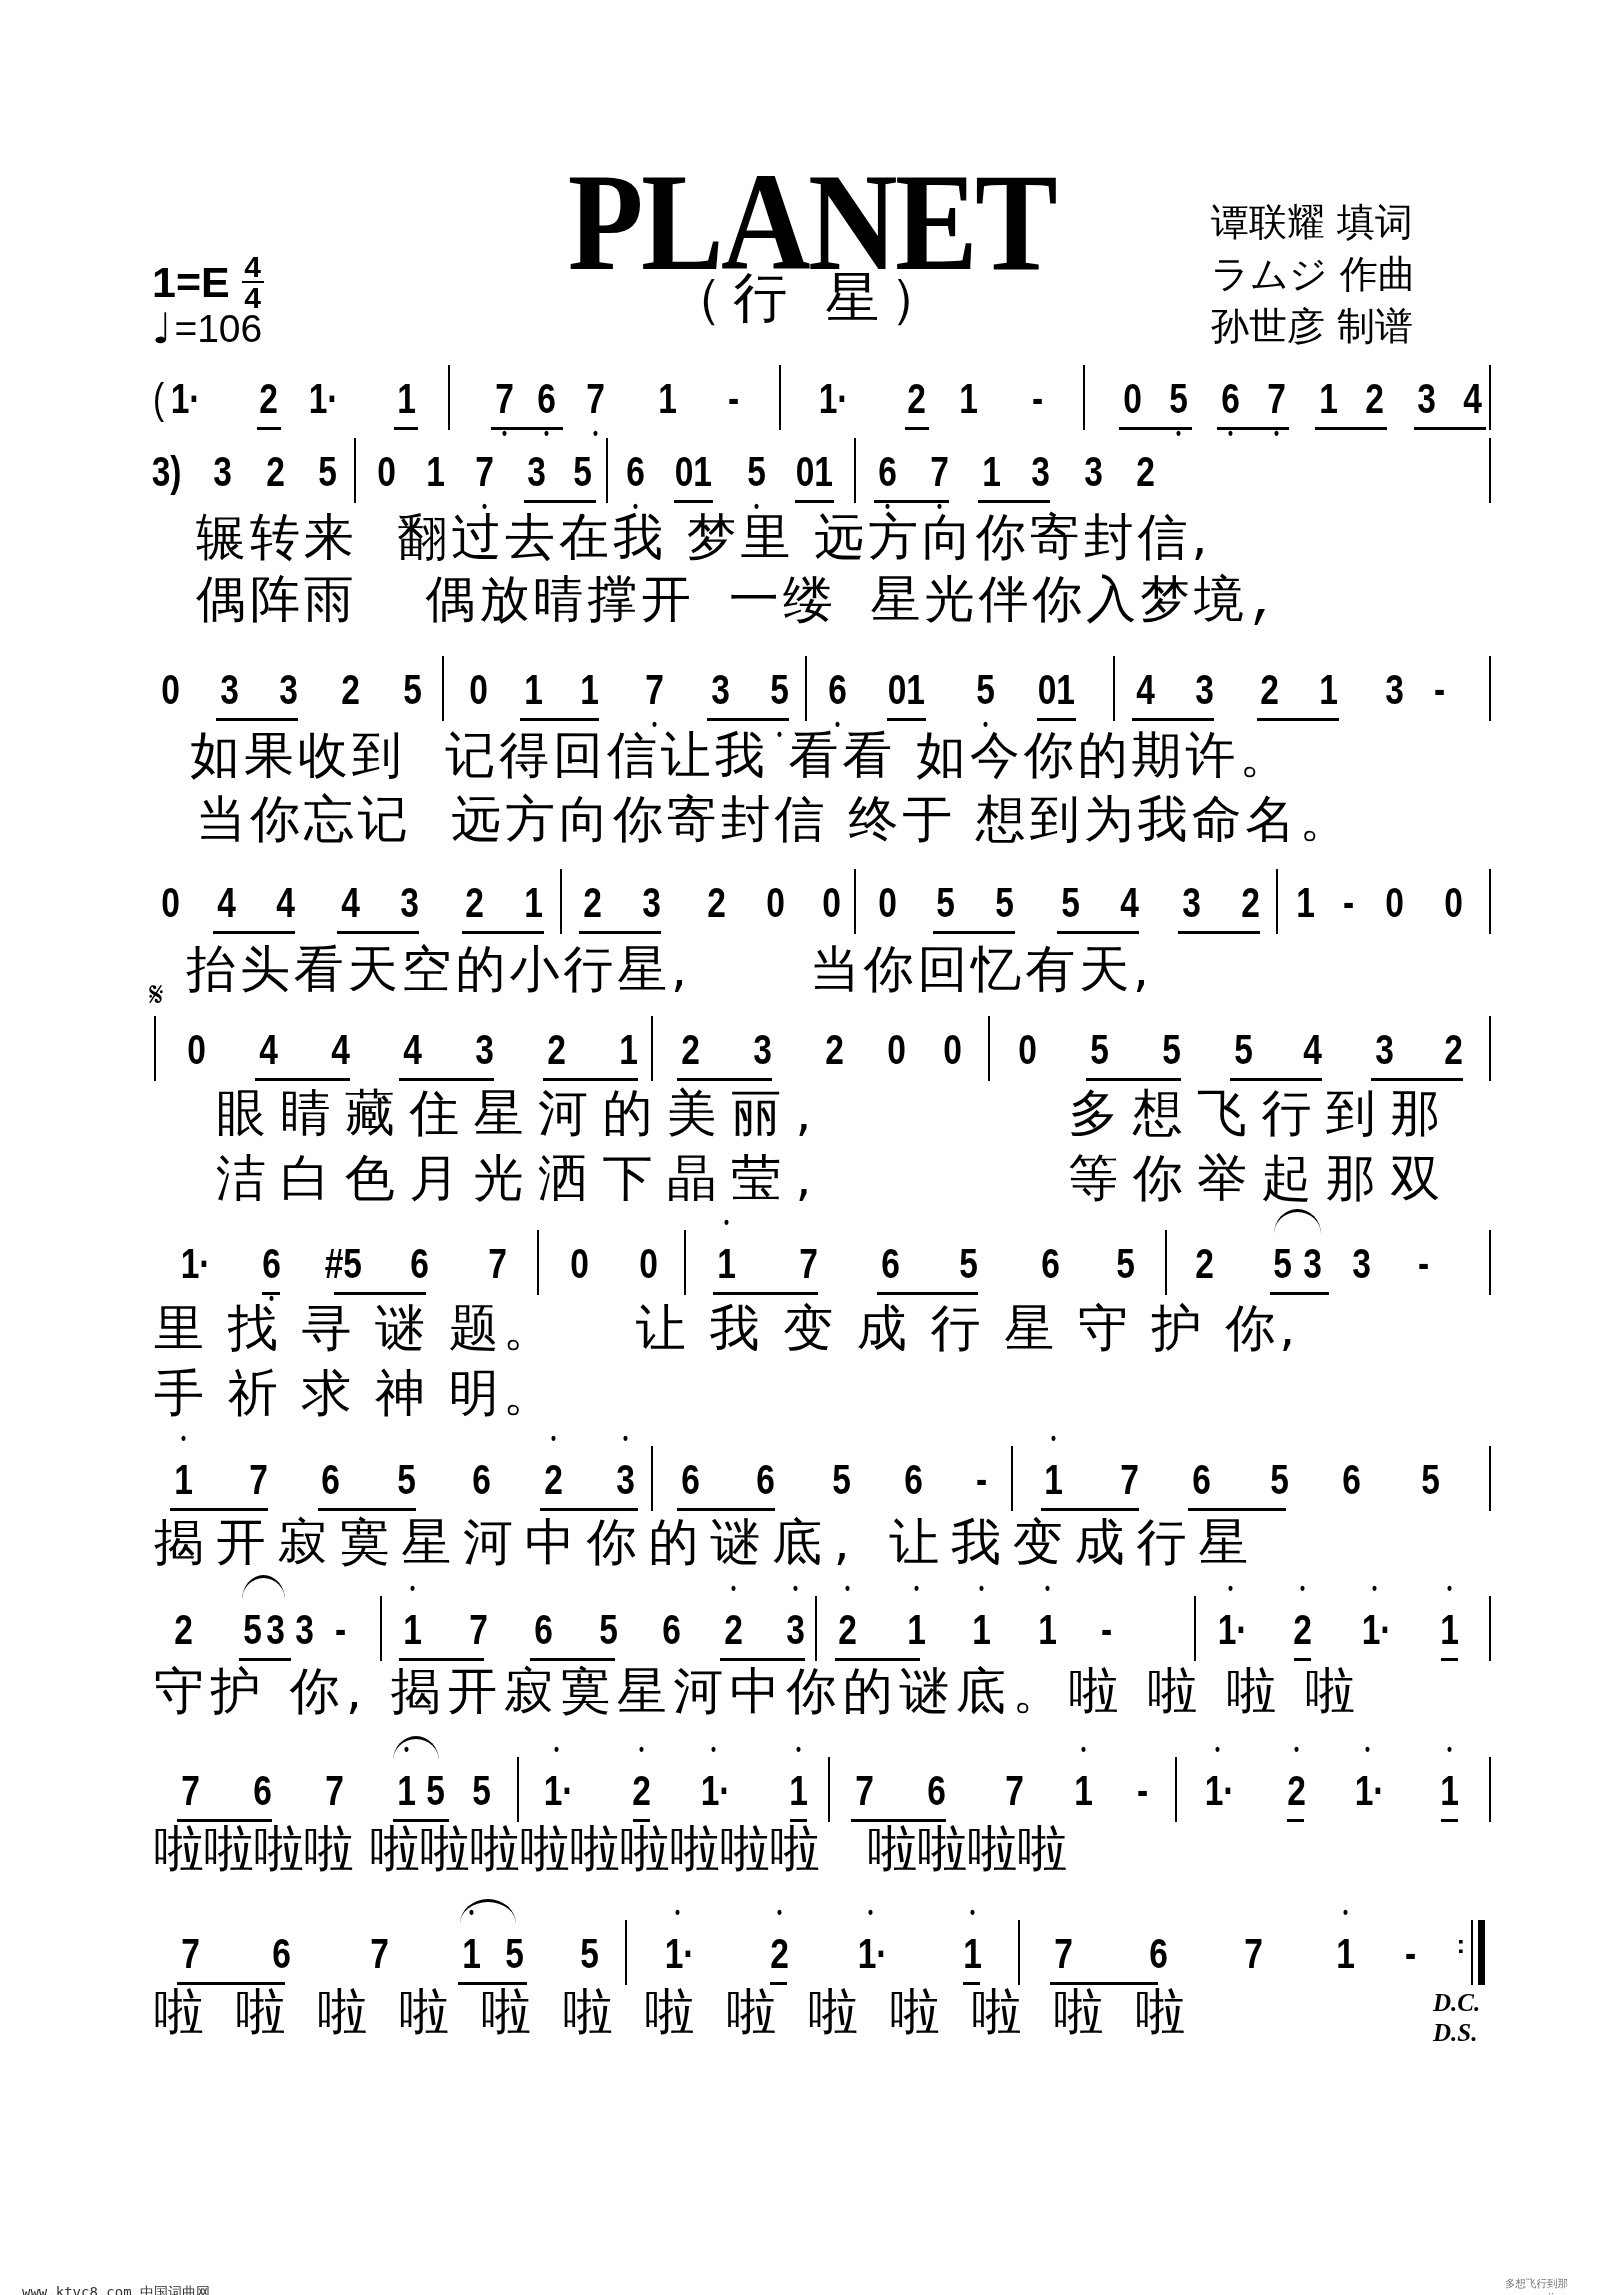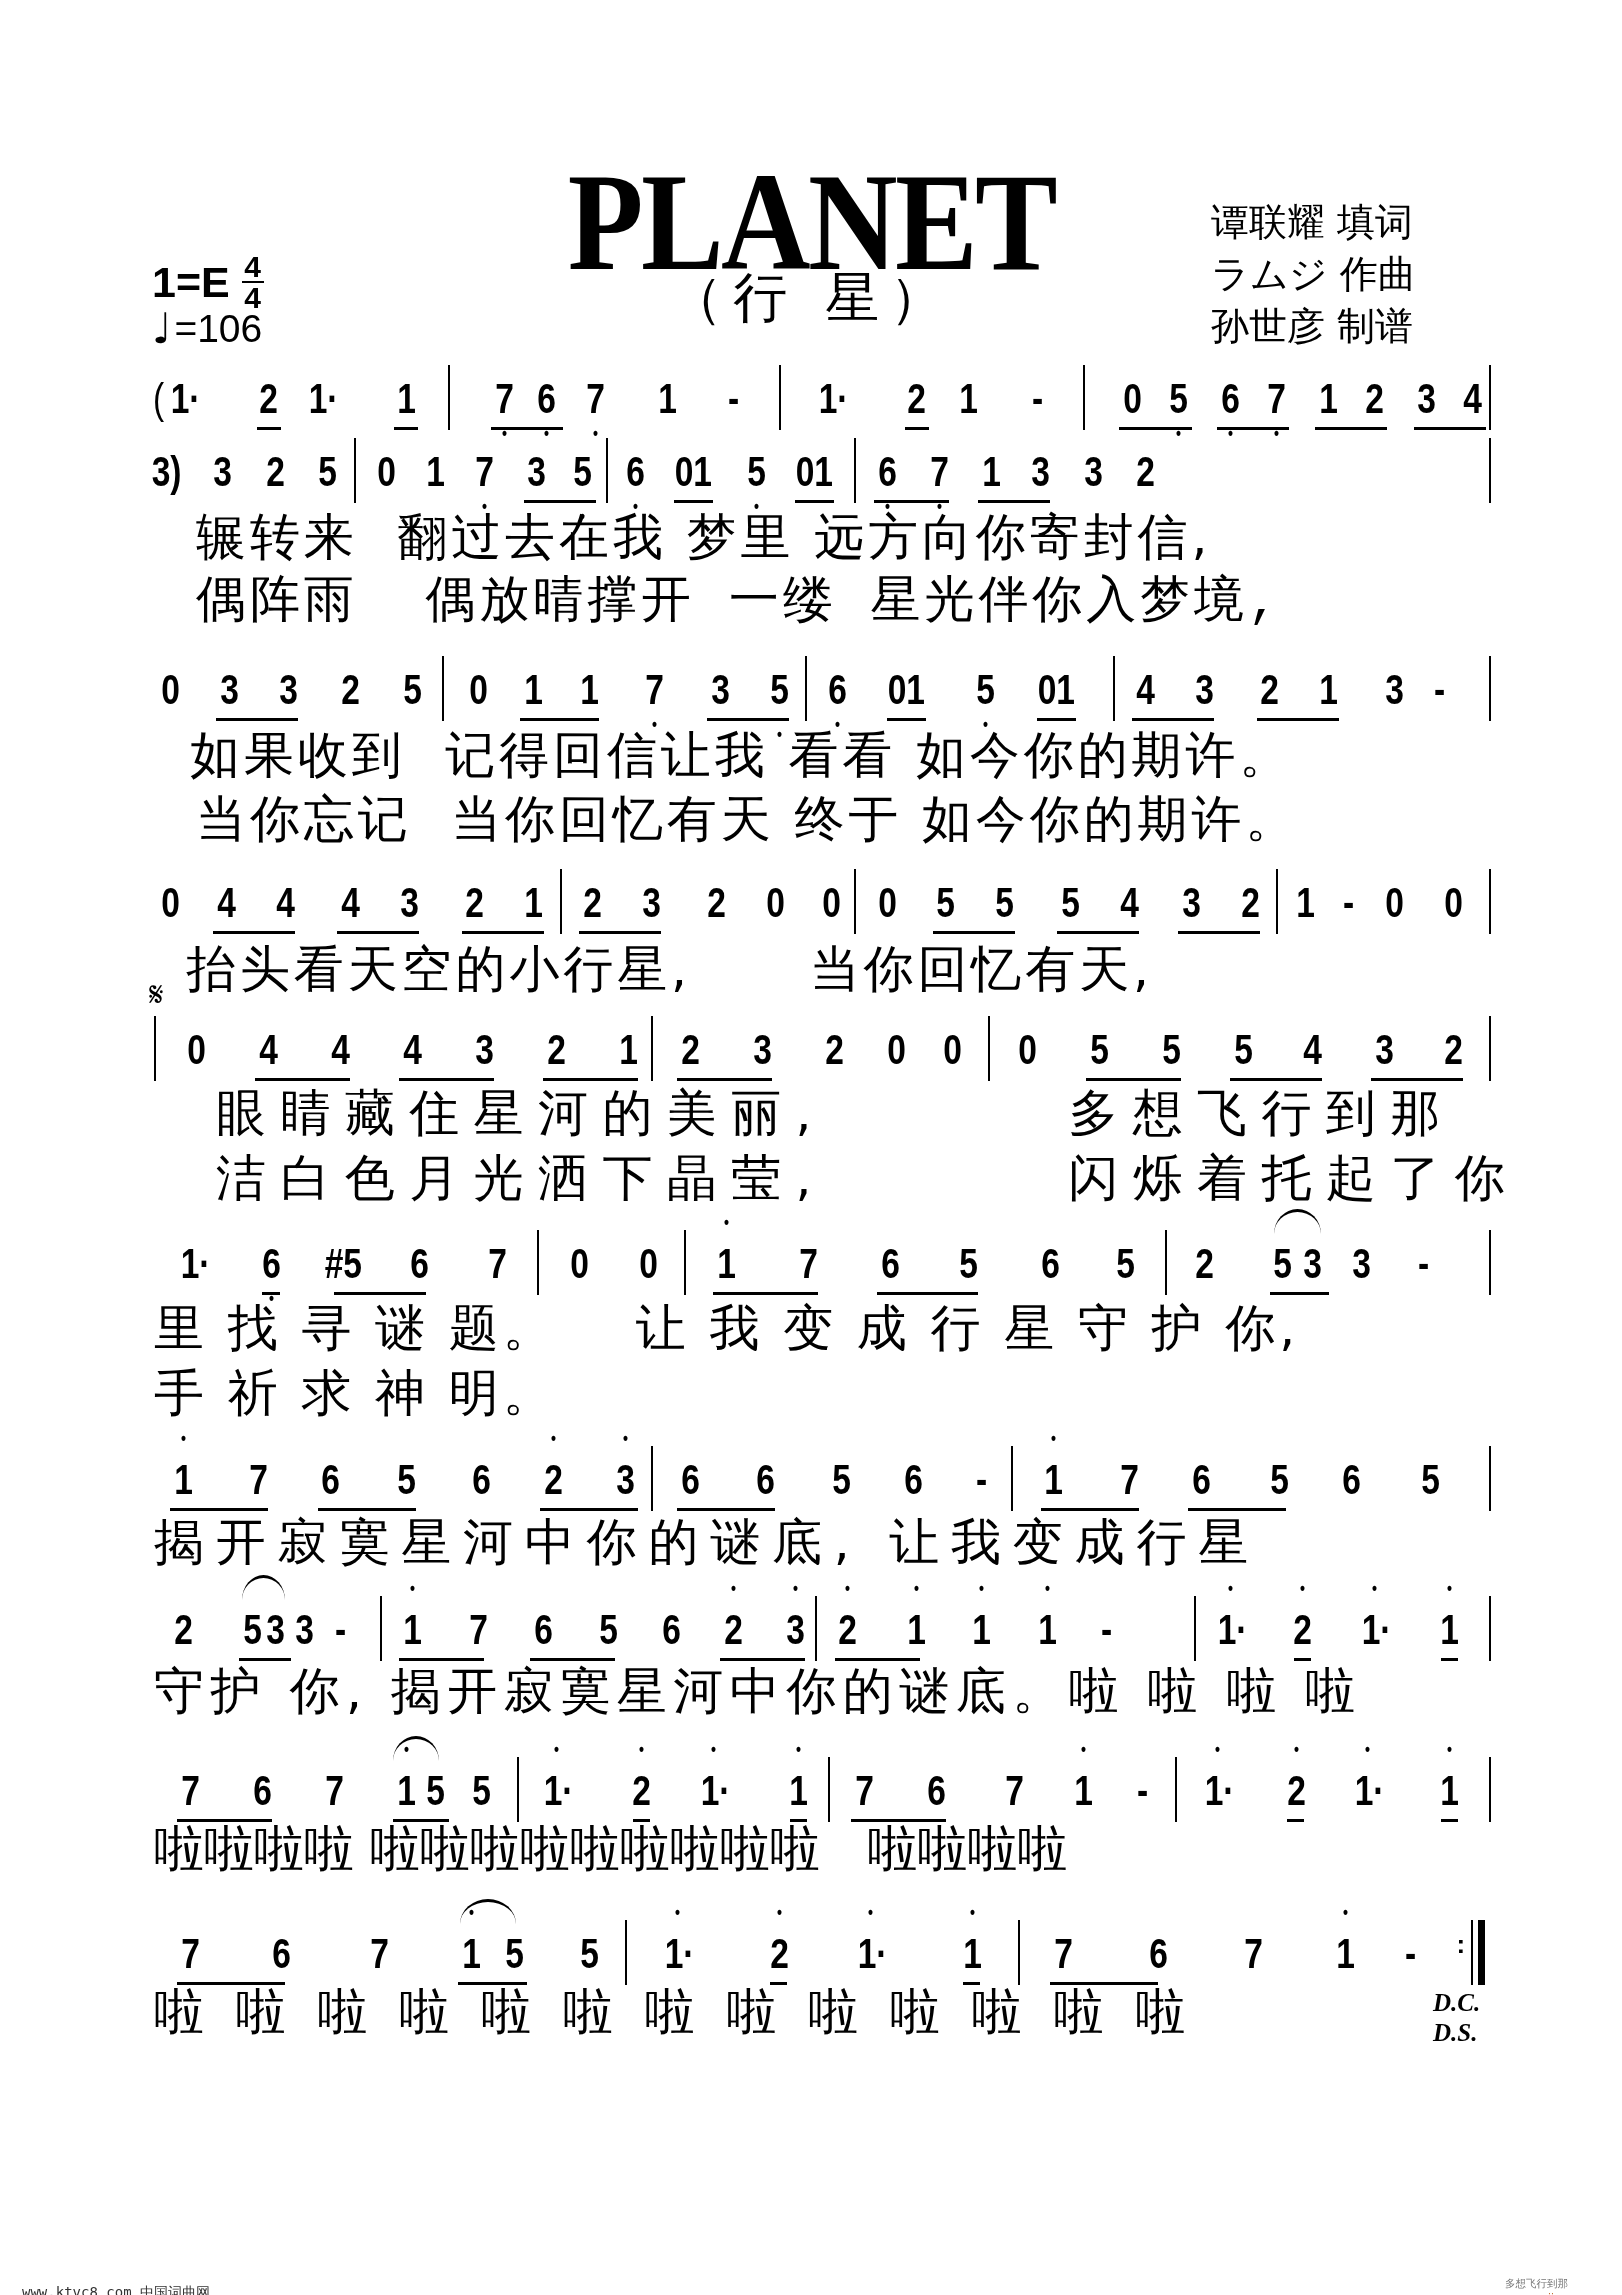--- a/index.html
+++ b/index.html
@@ -158,21 +158,21 @@
   <span class="n" style="left:1034px;">3</span>
     <span class="ul" style="left:978px;width:82px;"></span>
   <span class="n" style="left:1099px;">2</span>
   <span class="n" style="left:1158px;">1</span>
     <span class="ul" style="left:1103px;width:82px;"></span>
   <span class="n" style="left:1224px;">3</span>
   <span class="n" style="left:1269px;">-</span>
   <span class="bl thin" style="left:1335px;"></span>
 </div>
 <div class="lyr" style="top:726px;left:190px;">如果收到  记得回信让我 看看 如今你的期许。</div>
-<div class="lyr" style="top:790px;left:196px;">当你忘记  当你回忆有天 终于 如今你的期许。</div>
+<div class="lyr" style="top:790px;left:196px;">当你忘记  远方向你寄封信 终于 想到为我命名。</div>
 
 <div class="row" style="top:877px;">
   <span class="n" style="left:0px;">0</span>
   <span class="n" style="left:56px;">4</span>
   <span class="n" style="left:115px;">4</span>
     <span class="ul" style="left:59px;width:82px;"></span>
   <span class="n" style="left:180px;">4</span>
   <span class="n" style="left:239px;">3</span>
     <span class="ul" style="left:183px;width:82px;"></span>
   <span class="n" style="left:304px;">2</span>
@@ -232,21 +232,21 @@
     <span class="ul" style="left:932px;width:95px;"></span>
   <span class="n" style="left:1073px;">5</span>
   <span class="n" style="left:1142px;">4</span>
     <span class="ul" style="left:1076px;width:92px;"></span>
   <span class="n" style="left:1214px;">3</span>
   <span class="n" style="left:1283px;">2</span>
     <span class="ul" style="left:1217px;width:92px;"></span>
   <span class="bl thin" style="left:1335px;"></span>
 </div>
 <div class="lyr" style="top:1084px;left:216px;letter-spacing:14.4px;">眼睛藏住星河的美丽,        多想飞行到那</div>
-<div class="lyr" style="top:1149px;left:216px;letter-spacing:14.4px;">洁白色月光洒下晶莹,        闪烁着托起了你</div>
+<div class="lyr" style="top:1149px;left:216px;letter-spacing:14.4px;">洁白色月光洒下晶莹,        等你举起那双</div>
 
 <div class="row" style="top:1238px;">
   <span class="n" style="left:23px;">1·</span>
   <span class="n lo" style="left:101px;">6</span>
     <span class="ul" style="left:108px;width:18.3px;"></span>
   <span class="n" style="left:167px;">#5</span>
   <span class="n" style="left:249px;">6</span>
     <span class="ul" style="left:180px;width:92px;"></span>
   <span class="n" style="left:327px;">7</span>
   <span class="bl thin" style="left:383px;"></span>

